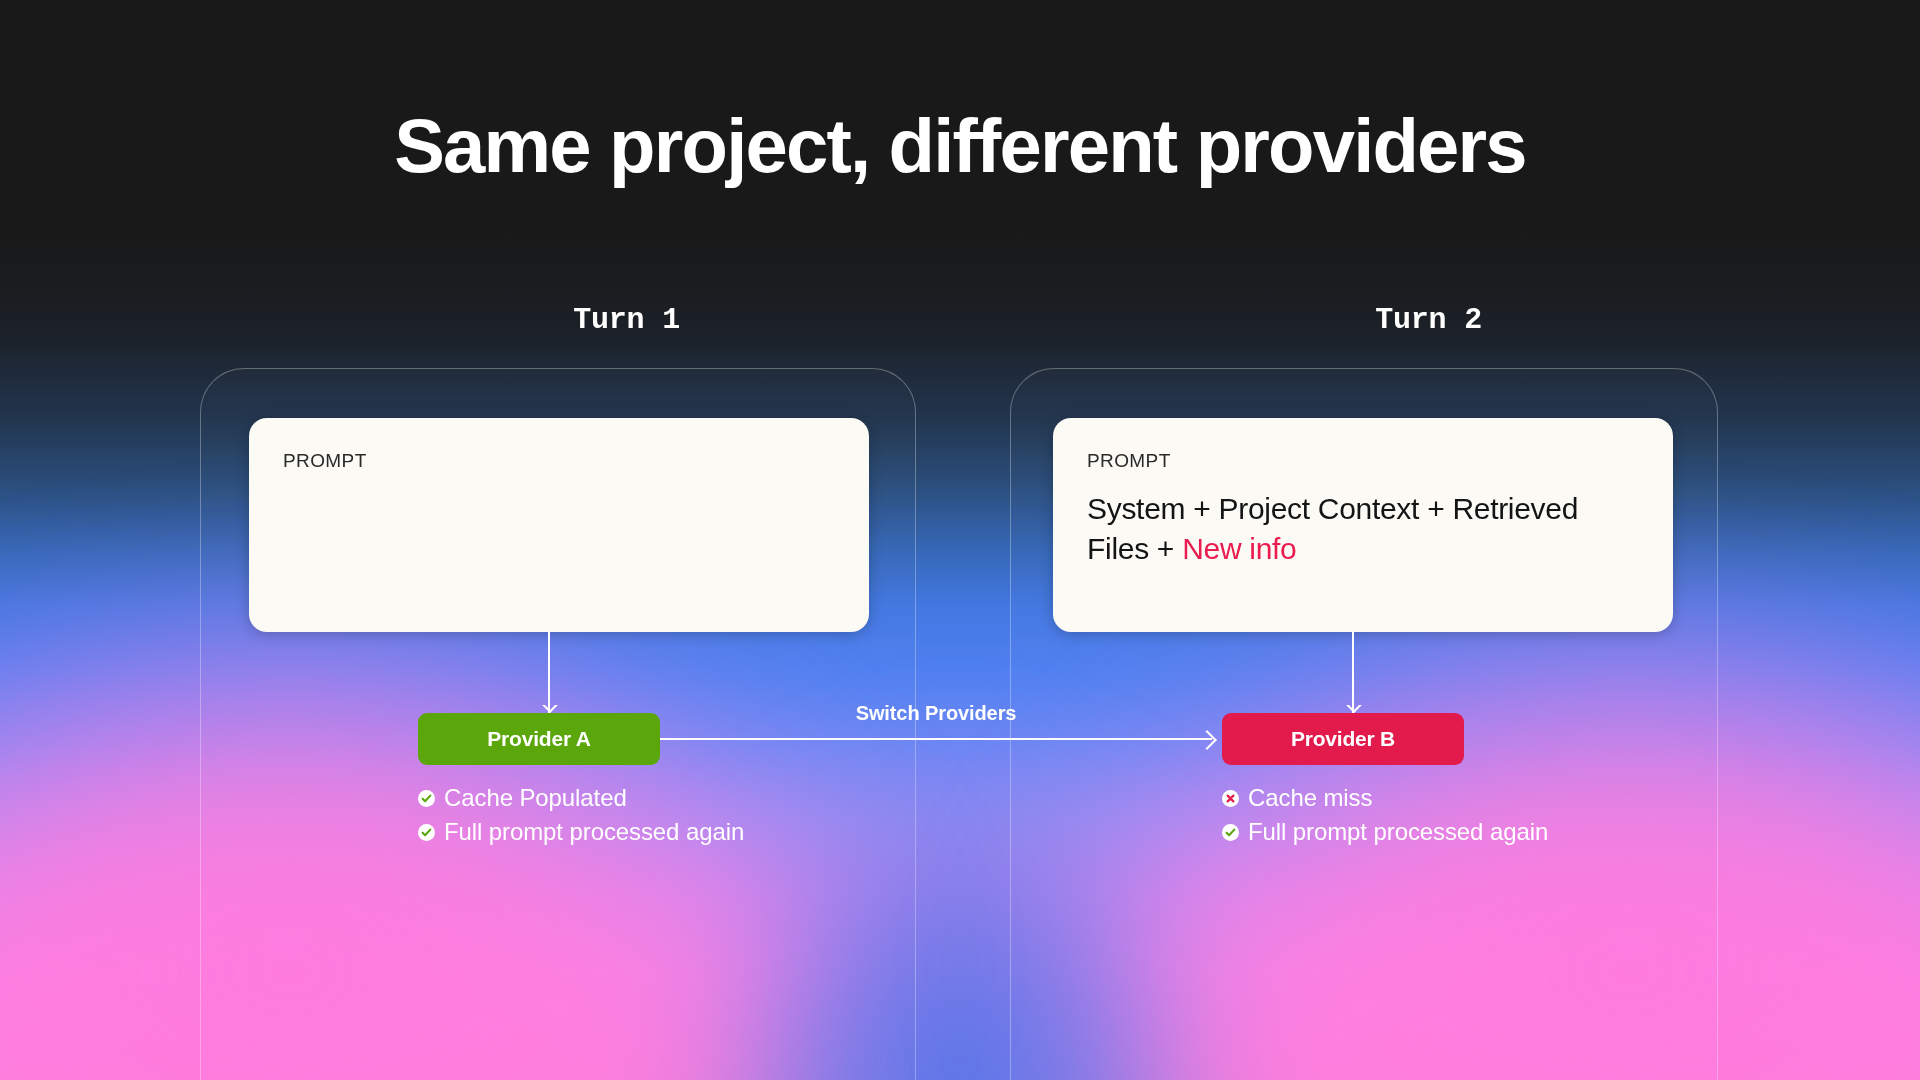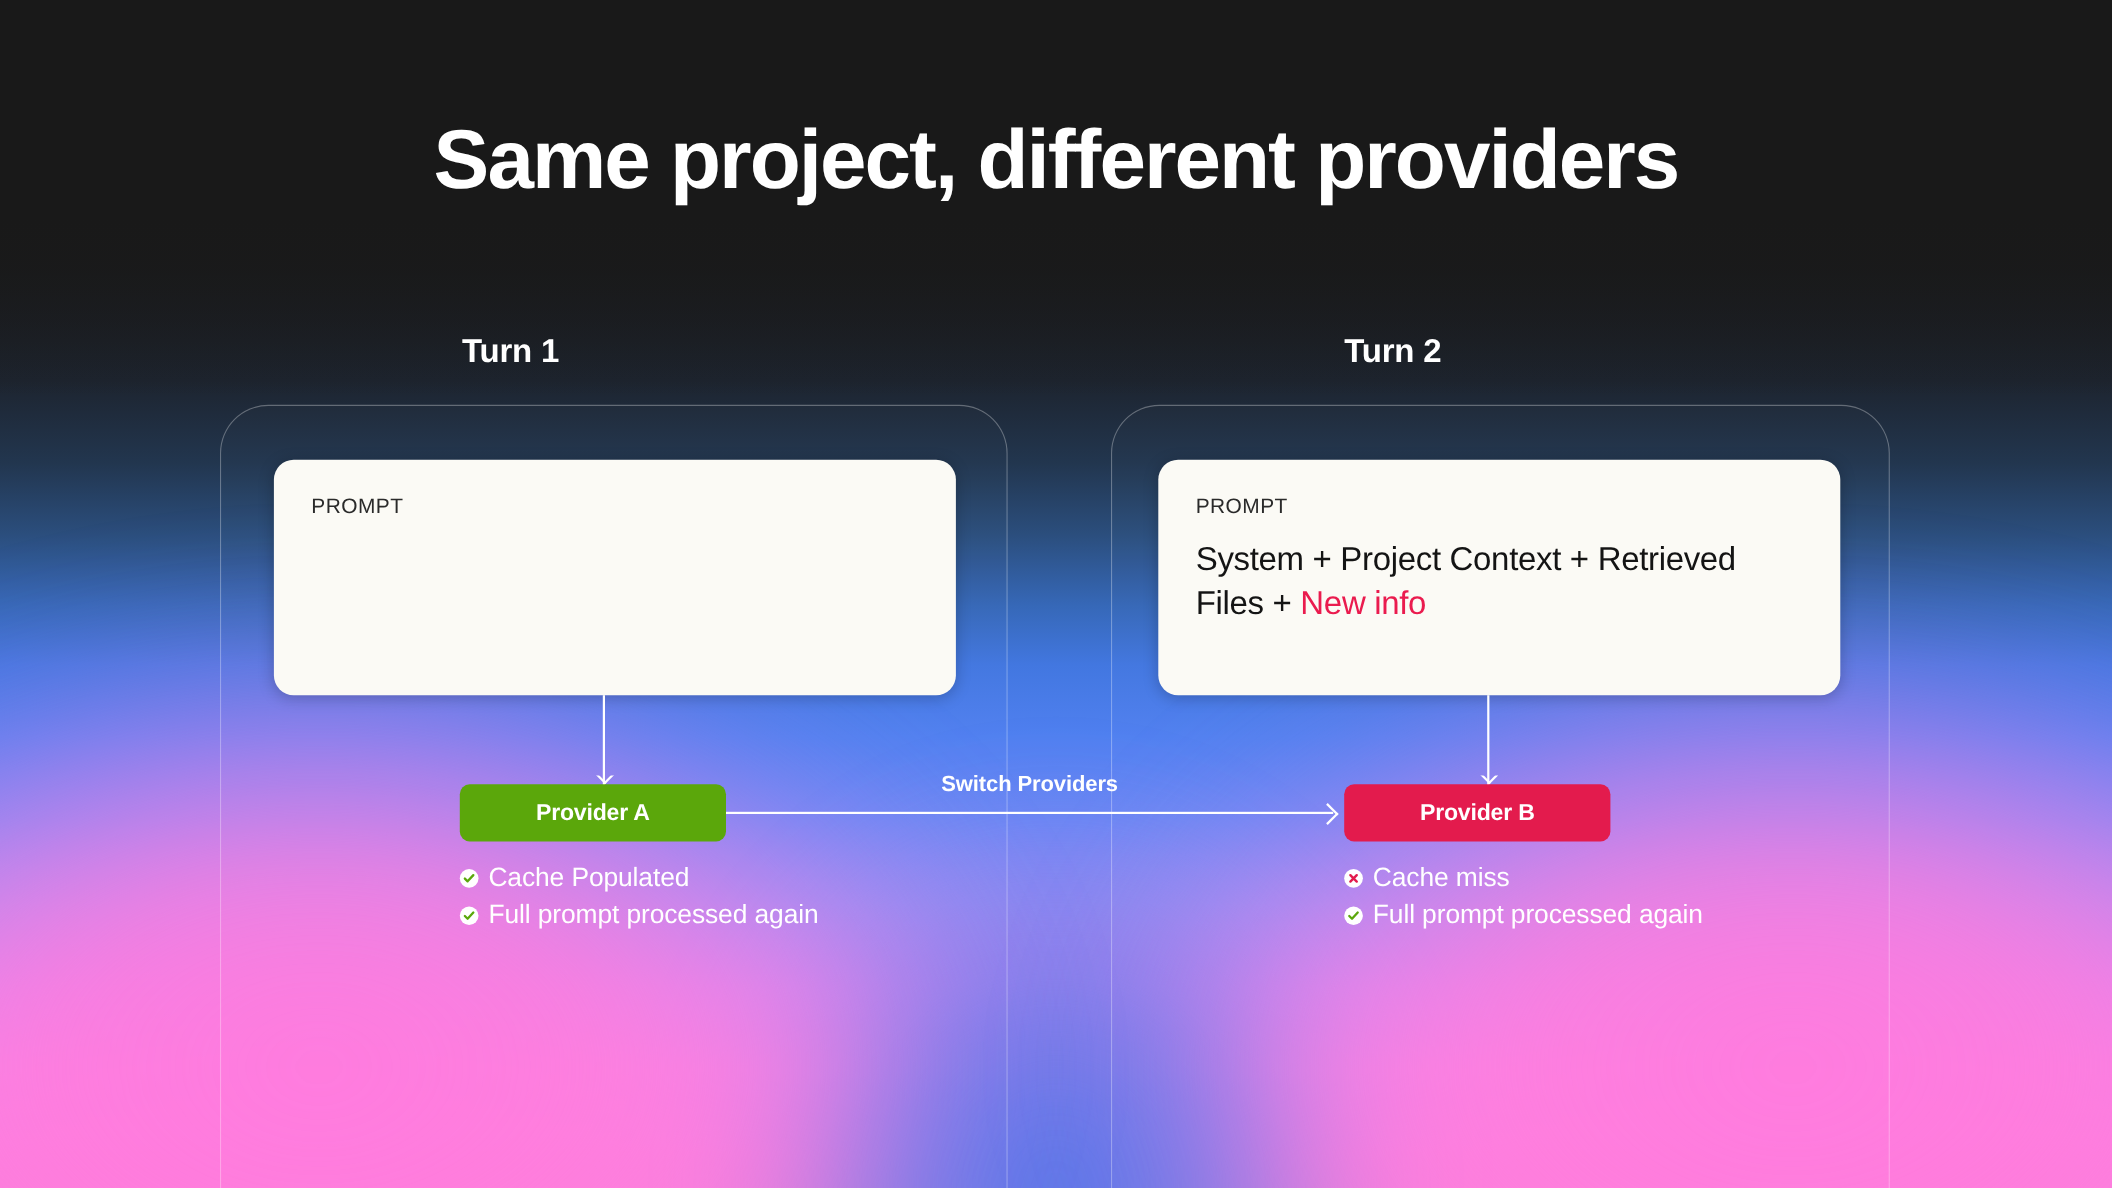--- a/index.html
+++ b/index.html
@@ -94,22 +94,23 @@
   }
 
   
   .turn-label {
     position: absolute;
     top: 303px;
     color: #ffffff;
     font-size: 30px;
     font-weight: 700;
     letter-spacing: -0.2px;
-    text-align: left;
+    text-align: right;
     width: 260px;
+    font-family: Liberation Mono, monospace;
   }
   .turn-label.left  { left: 420px; }
   .turn-label.right { left: 1222px; }
 
   
   .panel {
     position: absolute;
     top: 368px;
     height: 760px;
     border: 1px solid rgba(255,255,255,0.30);

